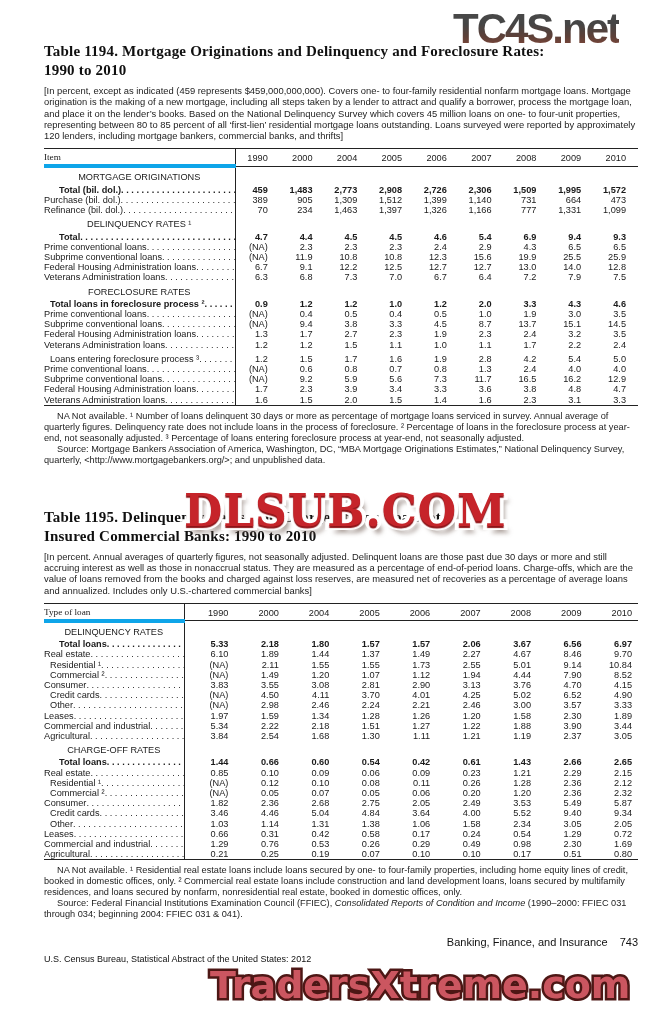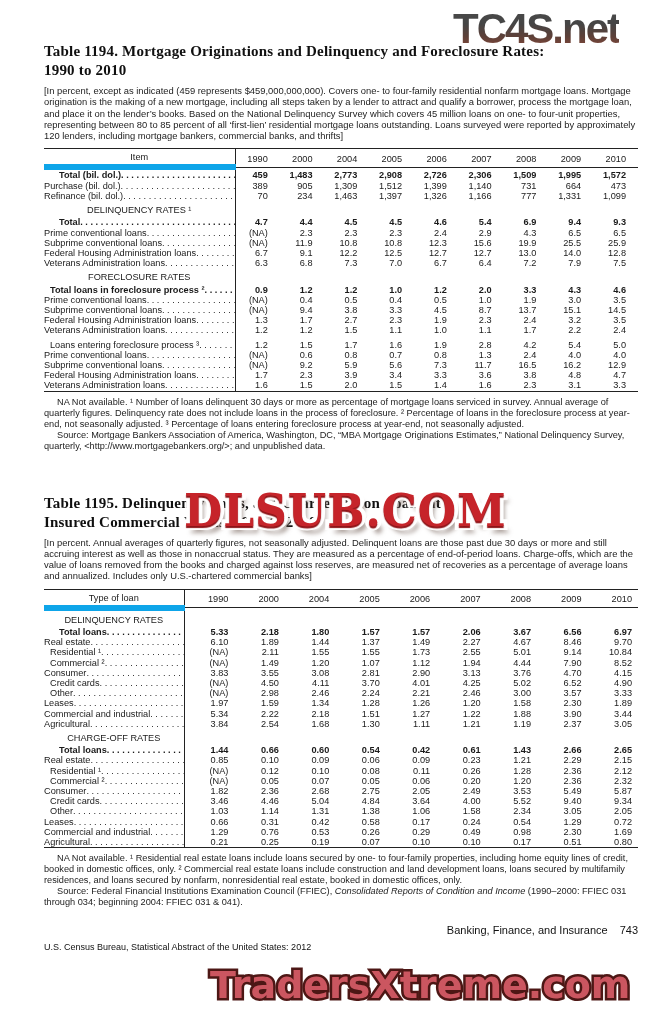--- a/index.html
+++ b/index.html
@@ -10,21 +10,21 @@
 
   .tbl-title{font-family:"Liberation Serif",serif;font-weight:bold;font-size:15px;line-height:19px;
              margin:0;color:#101010;letter-spacing:.2px;}
   .t2title{margin-top:42px;}
 
   .intro{font-size:9.4px;line-height:11.3px;margin:5px 0 0 0;color:#1c1c1c;}
 
   table{width:594px;table-layout:fixed;border-collapse:collapse;margin-top:7px;
         border-top:1.4px solid #222;border-bottom:1.4px solid #222;font-size:9.2px;color:#1a1a1a;}
   th{font-weight:normal;}
-  th.stub-h{text-align:center;border-right:1px solid #222;border-bottom:6px solid #0ea5e9;padding:3px 0 2px;}
+  th.stub-h{text-align:left;border-right:1px solid #222;border-bottom:4px solid #0ea5e9;padding:3px 0 2px;font-family:Liberation Serif, serif;}
   th.num{text-align:right;border-bottom:1px solid #222;padding:3px 0 2px 0;}
   td{padding:0;line-height:10.2px;vertical-align:baseline;}
   td.stub{border-right:1px solid #222;}
   td.num{text-align:right;white-space:nowrap;}
   .t1194 td.num,.t1194 th.num{padding-right:12px;}
   .t1195 td.num,.t1195 th.num{padding-right:6px;}
   .t1194 col.c0{width:191px;}
   .t1195 col.c0{width:140px;}
   tr.bold{font-weight:bold;}
   tr.gap td{padding-top:4px;}
@@ -96,20 +96,34 @@
             <th class="num">2004</th>
             <th class="num">2005</th>
             <th class="num">2006</th>
             <th class="num">2007</th>
             <th class="num">2008</th>
             <th class="num">2009</th>
             <th class="num">2010</th>
           </tr>
         </thead>
         <tbody>
+          <tr class="section ">
+            <td class="stub">
+              <span class="sec">MORTGAGE ORIGINATIONS</span>
+            </td>
+            <td class="num"></td>
+            <td class="num"></td>
+            <td class="num"></td>
+            <td class="num"></td>
+            <td class="num"></td>
+            <td class="num"></td>
+            <td class="num"></td>
+            <td class="num"></td>
+            <td class="num"></td>
+          </tr>
           <tr class="bold ">
             <td class="stub">
               <div class="leader">
                 <span class="lbl" style="padding-left: 15px;">Total (bil. dol.)</span>
                 <span class="dots"></span>
               </div>
             </td>
             <td class="num">459</td>
             <td class="num">1,483</td>
             <td class="num">2,773</td>

